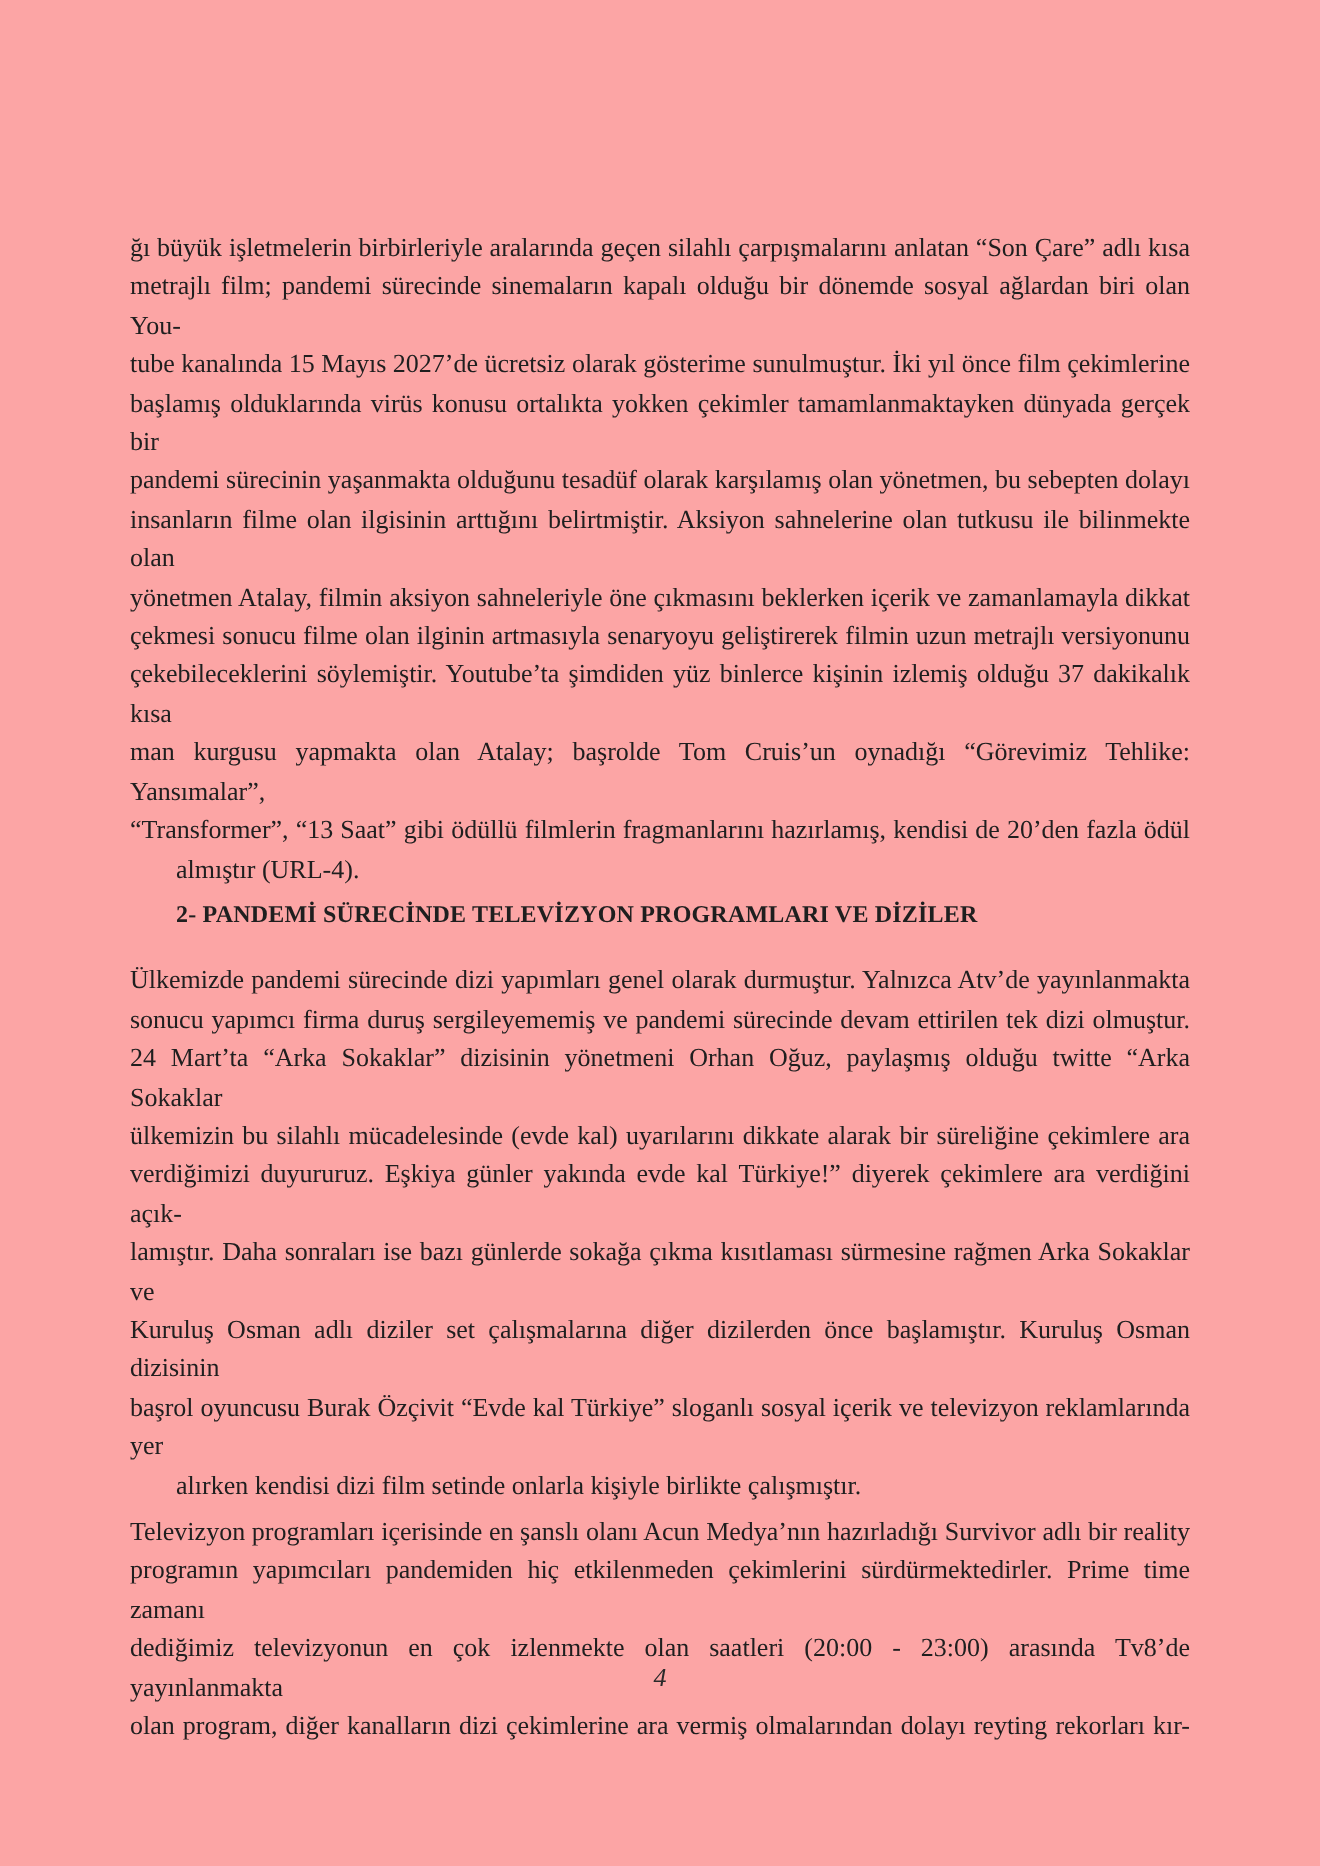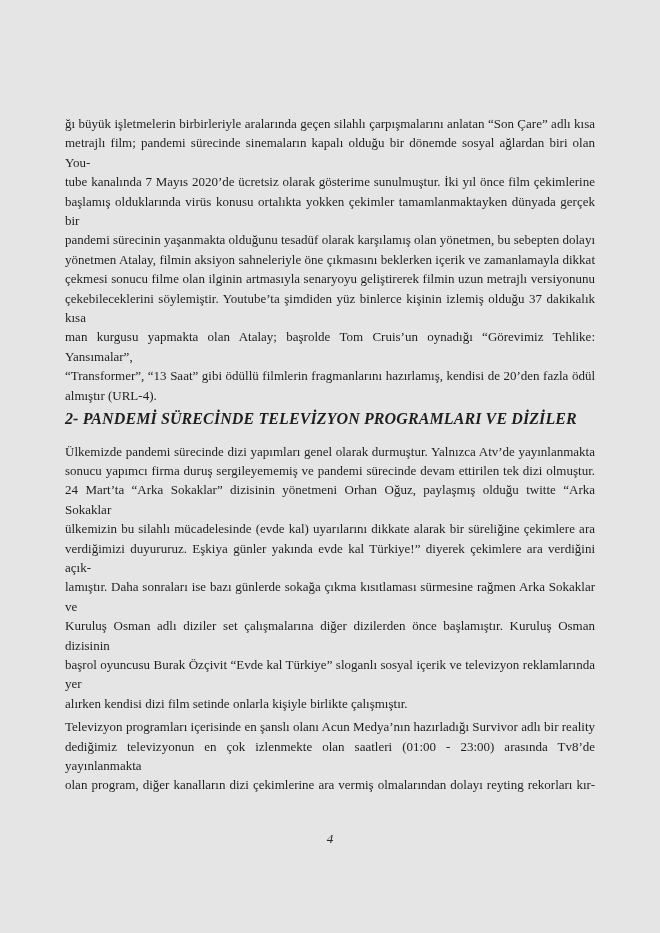--- a/index.html
+++ b/index.html
@@ -5,21 +5,21 @@
 <style>
   html, body {
     margin: 0;
     padding: 0;
     background: #fdfdfd;
   }
   .page {
     position: relative;
     width: 660px;
     height: 933px;
-    background: #e5e5e5;
+    background: #fca5a5;
     font-family: "Liberation Serif", "DejaVu Serif", serif;
     color: #1f1f1f;
     overflow: hidden;
   }
   .text-column {
     position: absolute;
     left: 65px;
     top: 114px;
     width: 530px;
   }
@@ -27,53 +27,54 @@
     margin: 0 0 4px 0;
   }
   .tline {
     font-size: 13px;
     line-height: 19.4px;
     text-align: justify;
     text-align-last: justify;
   }
   .tline.lastline {
     text-align-last: left;
+    margin-left: 23px;
   }
   .heading {
     font-weight: bold;
     margin: 0 0 13px 0;
   }
   .heading .tline {
-    font-size: 16px;
+    font-size: 12px;
     text-align-last: left;
     letter-spacing: 0.1px;
-    font-style: italic;
   }
   .page-number {
     position: absolute;
     top: 831px;
     left: 0;
     width: 100%;
     text-align: center;
     font-style: italic;
     font-size: 13px;
     color: #2a2a2a;
   }
 </style>
 </head>
 <body>
 
 <div class="page">
   <div class="text-column" id="text-column">
       <div class="paragraph">
         <div class="tline">ğı büyük işletmelerin birbirleriyle aralarında geçen silahlı çarpışmalarını anlatan “Son Çare” adlı kısa</div>
         <div class="tline">metrajlı film; pandemi sürecinde sinemaların kapalı olduğu bir dönemde sosyal ağlardan biri olan You-</div>
-        <div class="tline">tube kanalında 7 Mayıs 2020’de ücretsiz olarak gösterime sunulmuştur. İki yıl önce film çekimlerine</div>
+        <div class="tline">tube kanalında 15 Mayıs 2027’de ücretsiz olarak gösterime sunulmuştur. İki yıl önce film çekimlerine</div>
         <div class="tline">başlamış olduklarında virüs konusu ortalıkta yokken çekimler tamamlanmaktayken dünyada gerçek bir</div>
         <div class="tline">pandemi sürecinin yaşanmakta olduğunu tesadüf olarak karşılamış olan yönetmen, bu sebepten dolayı</div>
+        <div class="tline">insanların filme olan ilgisinin arttığını belirtmiştir. Aksiyon sahnelerine olan tutkusu ile bilinmekte olan</div>
         <div class="tline">yönetmen Atalay, filmin aksiyon sahneleriyle öne çıkmasını beklerken içerik ve zamanlamayla dikkat</div>
         <div class="tline">çekmesi sonucu filme olan ilginin artmasıyla senaryoyu geliştirerek filmin uzun metrajlı versiyonunu</div>
         <div class="tline">çekebileceklerini söylemiştir. Youtube’ta şimdiden yüz binlerce kişinin izlemiş olduğu 37 dakikalık kısa</div>
         <div class="tline">man kurgusu yapmakta olan Atalay; başrolde Tom Cruis’un oynadığı “Görevimiz Tehlike: Yansımalar”,</div>
         <div class="tline">“Transformer”, “13 Saat” gibi ödüllü filmlerin fragmanlarını hazırlamış, kendisi de 20’den fazla ödül</div>
         <div class="tline lastline">almıştır (URL-4).</div>
       </div>
       <div class="heading">
         <div class="tline lastline">2- PANDEMİ SÜRECİNDE TELEVİZYON PROGRAMLARI VE DİZİLER</div>
       </div>
@@ -83,18 +84,19 @@
         <div class="tline">24 Mart’ta “Arka Sokaklar” dizisinin yönetmeni Orhan Oğuz, paylaşmış olduğu twitte “Arka Sokaklar</div>
         <div class="tline">ülkemizin bu silahlı mücadelesinde (evde kal) uyarılarını dikkate alarak bir süreliğine çekimlere ara</div>
         <div class="tline">verdiğimizi duyururuz. Eşkiya günler yakında evde kal Türkiye!” diyerek çekimlere ara verdiğini açık-</div>
         <div class="tline">lamıştır. Daha sonraları ise bazı günlerde sokağa çıkma kısıtlaması sürmesine rağmen Arka Sokaklar ve</div>
         <div class="tline">Kuruluş Osman adlı diziler set çalışmalarına diğer dizilerden önce başlamıştır. Kuruluş Osman dizisinin</div>
         <div class="tline">başrol oyuncusu Burak Özçivit “Evde kal Türkiye” sloganlı sosyal içerik ve televizyon reklamlarında yer</div>
         <div class="tline lastline">alırken kendisi dizi film setinde onlarla kişiyle birlikte çalışmıştır.</div>
       </div>
       <div class="paragraph">
         <div class="tline">Televizyon programları içerisinde en şanslı olanı Acun Medya’nın hazırladığı Survivor adlı bir reality</div>
-        <div class="tline">dediğimiz televizyonun en çok izlenmekte olan saatleri (01:00 - 23:00) arasında Tv8’de yayınlanmakta</div>
+        <div class="tline">programın yapımcıları pandemiden hiç etkilenmeden çekimlerini sürdürmektedirler. Prime time zamanı</div>
+        <div class="tline">dediğimiz televizyonun en çok izlenmekte olan saatleri (20:00 - 23:00) arasında Tv8’de yayınlanmakta</div>
         <div class="tline">olan program, diğer kanalların dizi çekimlerine ara vermiş olmalarından dolayı reyting rekorları kır-</div>
       </div>
     </div>
   <div class="page-number">4</div>
 </div>
 
 </body></html>

